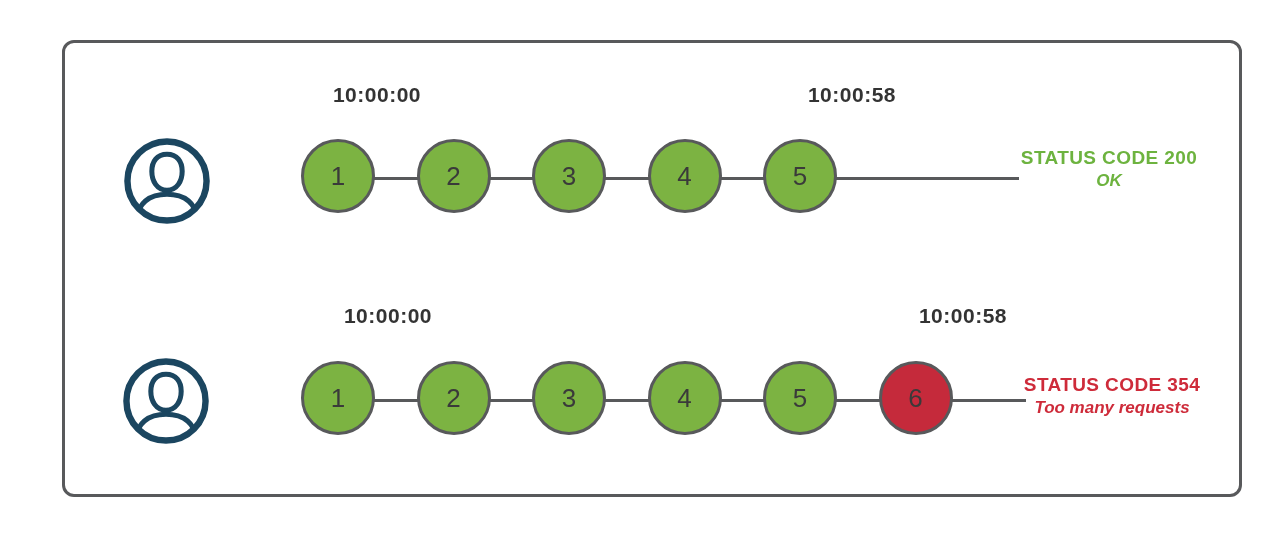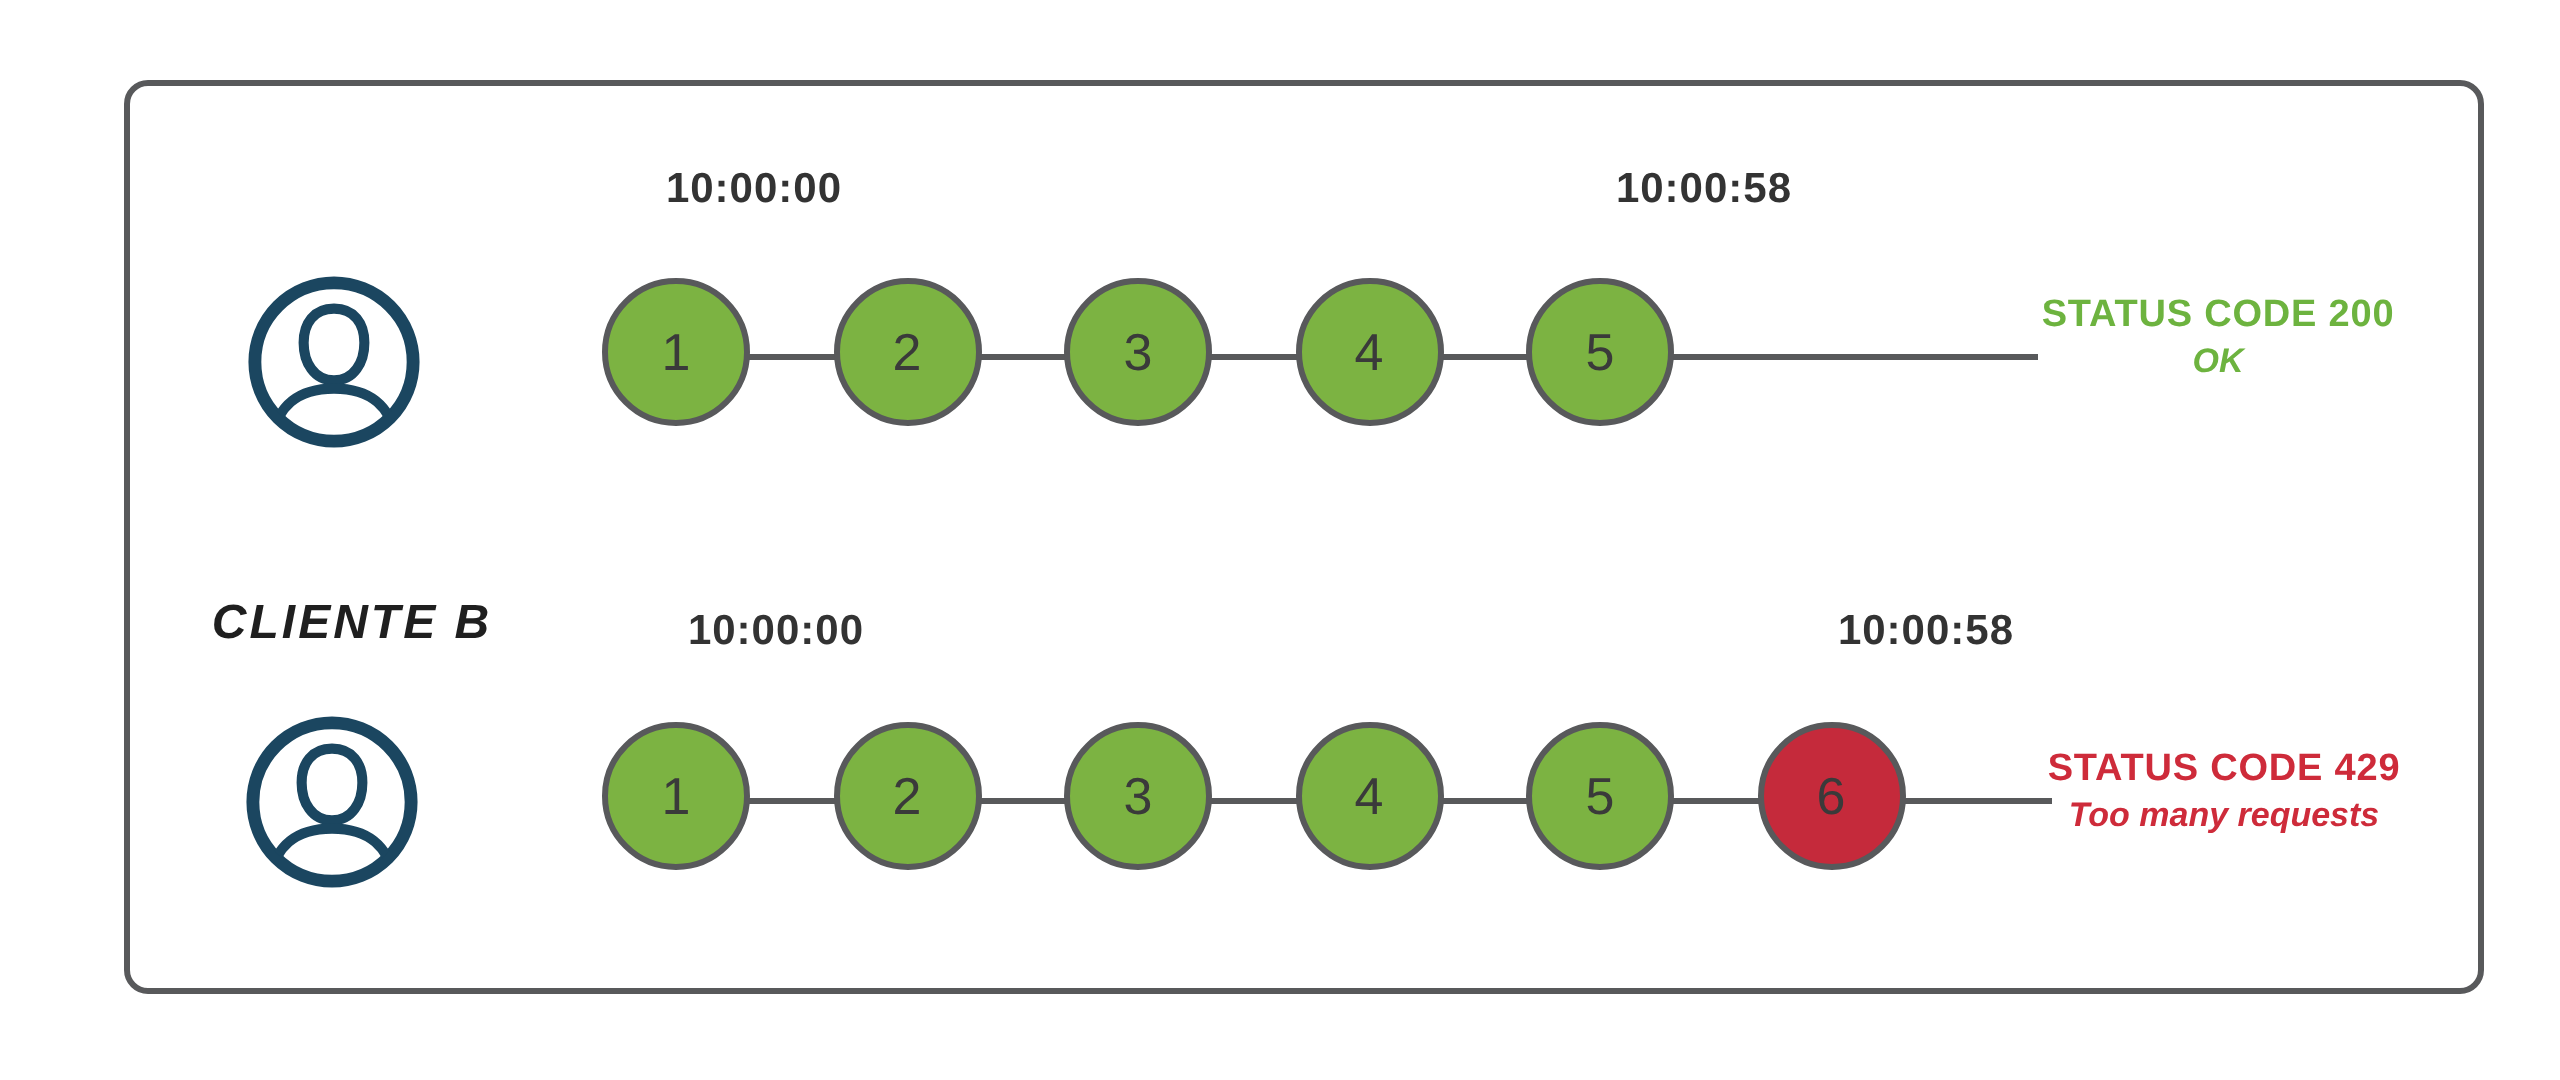--- a/index.html
+++ b/index.html
@@ -133,21 +133,20 @@
         </div>
       </div>
 
     <div class="status">
       <div class="code">STATUS CODE 200</div>
       <div class="msg">OK</div>
     </div>
   </div>
 
   <div class="row row-b">
-    <div class="client-label">CLIENTE B</div>
 
     <svg class="avatar" viewBox="0 0 100 100">
       <defs>
           <clipPath id="avclip-b">
             <circle cx="50" cy="50" r="41"></circle>
           </clipPath>
         </defs>
       <circle cx="50" cy="50" r="43" fill="none" stroke-width="7"></circle>
       <g clip-path="url(#avclip-b)" fill="none" stroke-width="5.5" stroke-linecap="round">
         <path d="M50 21 C39 21 33.5 29 33.5 39.5 C33.5 50 39 60 50 60 C61 60 66.5 50 66.5 39.5 C66.5 29 61 21 50 21 Z"></path>
@@ -174,17 +173,17 @@
         </div>
         <div class="request-circle ok" style="left: 763px; top: 361px;">
           <span>5</span>
         </div>
         <div class="request-circle blocked" style="left: 878.5px; top: 361px;">
           <span>6</span>
         </div>
       </div>
 
     <div class="status">
-      <div class="code">STATUS CODE 429</div>
+      <div class="code">STATUS CODE 354</div>
       <div class="msg">Too many requests</div>
     </div>
   </div>
 </div>
 
 </body></html>

